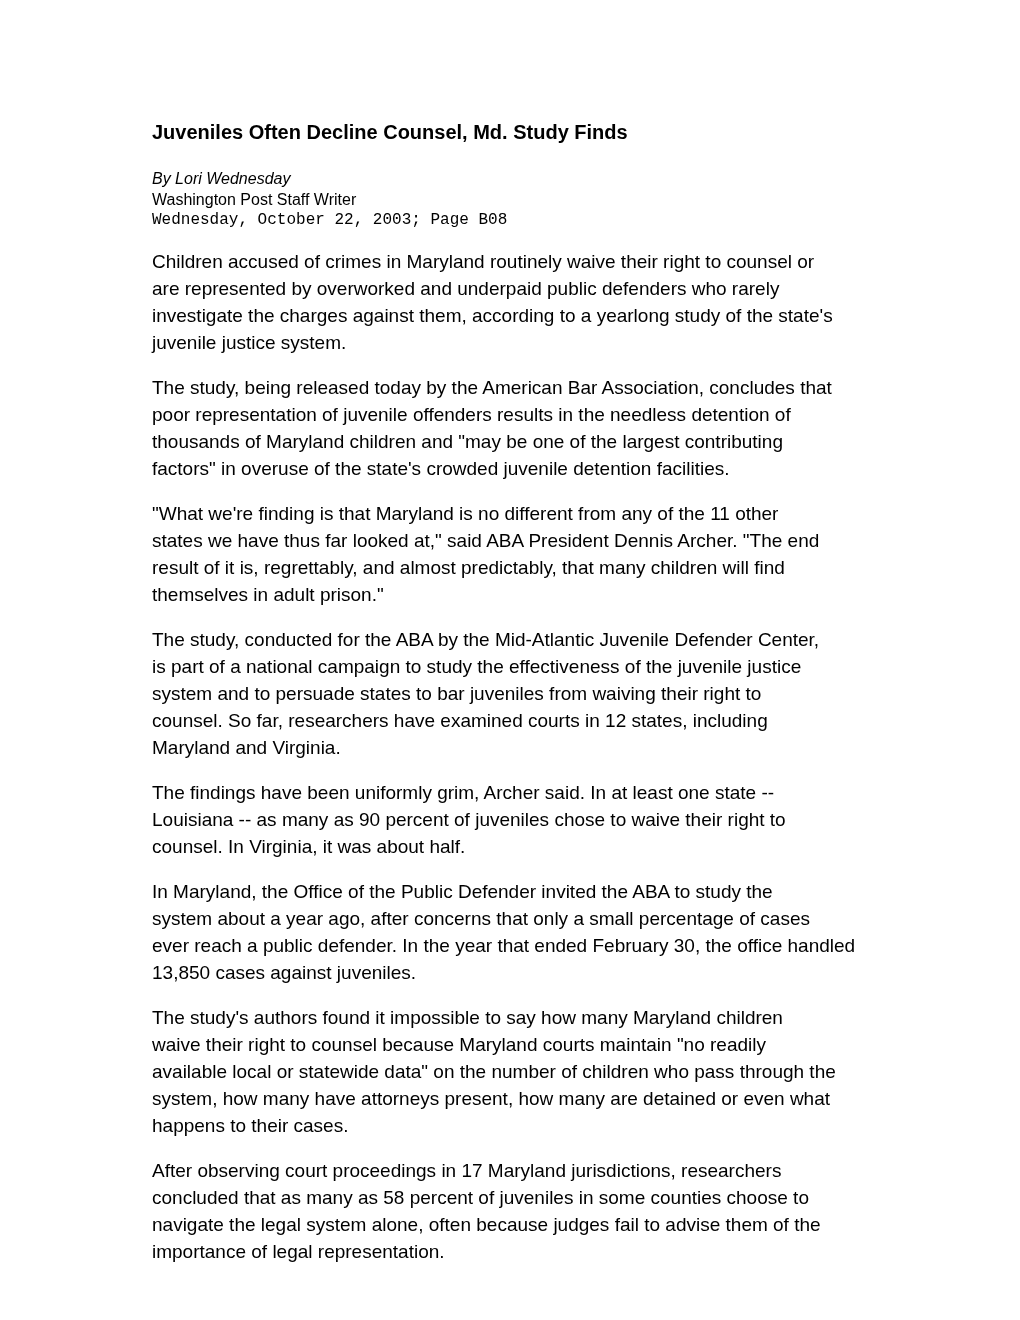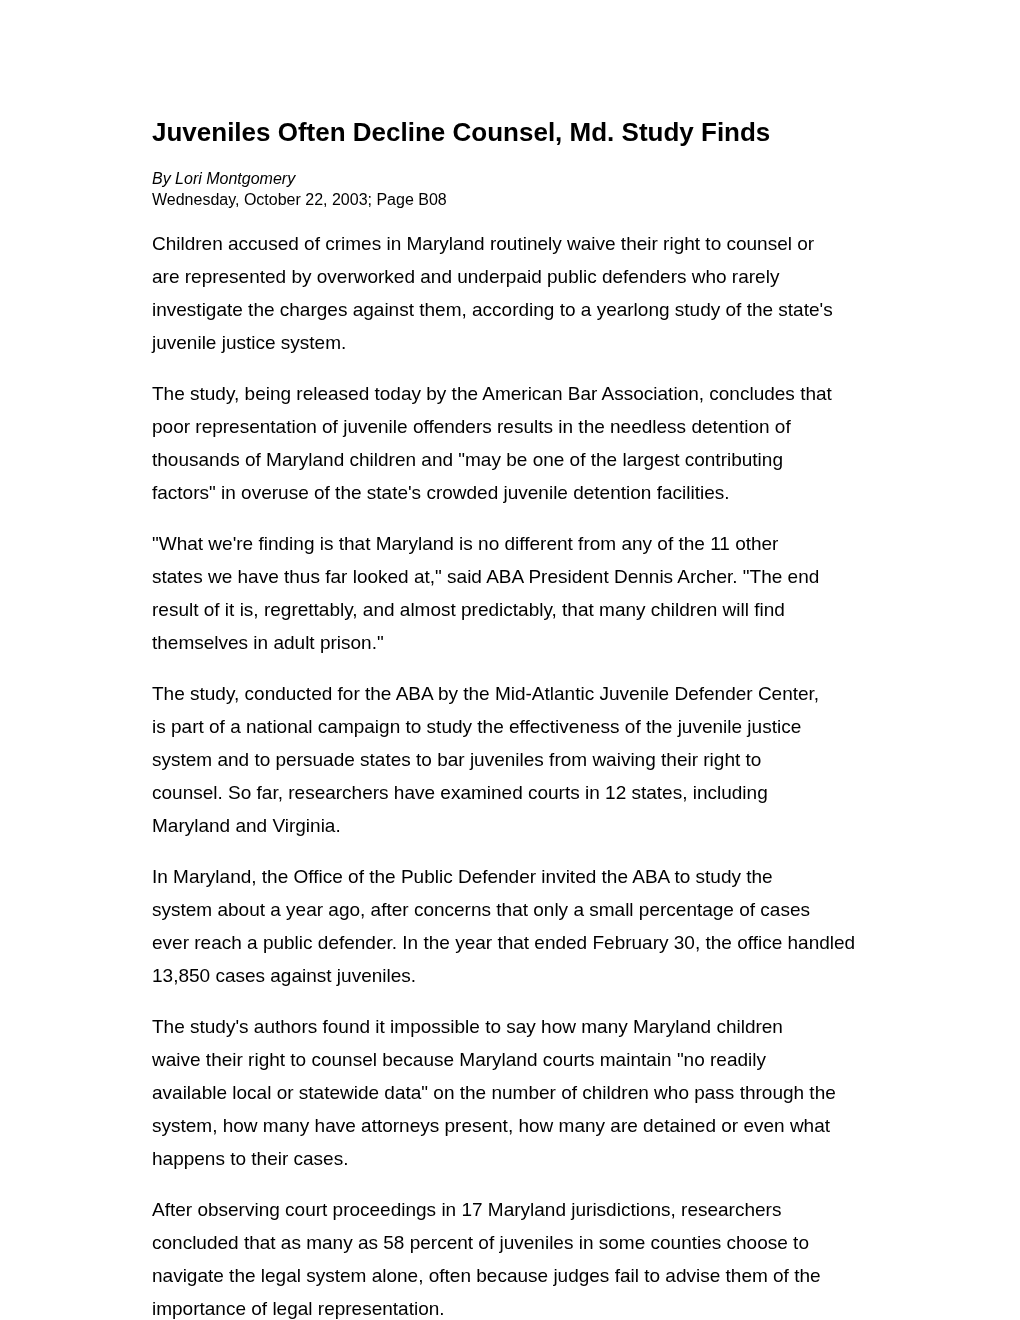--- a/index.html
+++ b/index.html
@@ -18,54 +18,56 @@
   }
   .content {
     position: absolute;
     left: 152px;
     top: 0;
     width: 820px;
     padding-top: 118px;
     box-sizing: border-box;
   }
   .article-title {
-    font-size: 26px;
+    font-size: 20px;
     line-height: 28px;
     font-weight: bold;
     margin: 0 0 22px 0;
     white-space: nowrap;
   }
   .byline-line {
     font-size: 16px;
     line-height: 21px;
     margin: 0;
   }
   .byline-author {
     font-style: italic;
   }
   .byline-dateline {
     margin-bottom: 17px;
+    font-family: Liberation Mono, monospace;
   }
   .body-para {
     font-size: 19px;
-    line-height: 33px;
+    line-height: 27px;
     margin: 0 0 18px 0;
     white-space: pre-line; 
   }
 </style>
 </head>
 <body>
 
 <div class="page">
   <div class="content">
 
     <h1 class="article-title">Juveniles Often Decline Counsel, Md. Study Finds</h1>
 
-    <p class="byline-line byline-author">By Lori Montgomery</p>
+    <p class="byline-line byline-author">By Lori Wednesday</p>
 
+    <p class="byline-line byline-affiliation">Washington Post Staff Writer</p>
 
     <p class="byline-line byline-dateline">Wednesday, October 22, 2003; Page B08</p>
 
     <p class="body-para">Children accused of crimes in Maryland routinely waive their right to counsel or
 are represented by overworked and underpaid public defenders who rarely
 investigate the charges against them, according to a yearlong study of the state's
 juvenile justice system.</p>
 
     <p class="body-para">The study, being released today by the American Bar Association, concludes that
 poor representation of juvenile offenders results in the needless detention of
@@ -76,20 +78,23 @@
 states we have thus far looked at," said ABA President Dennis Archer. "The end
 result of it is, regrettably, and almost predictably, that many children will find
 themselves in adult prison."</p>
 
     <p class="body-para">The study, conducted for the ABA by the Mid-Atlantic Juvenile Defender Center,
 is part of a national campaign to study the effectiveness of the juvenile justice
 system and to persuade states to bar juveniles from waiving their right to
 counsel. So far, researchers have examined courts in 12 states, including
 Maryland and Virginia.</p>
 
+    <p class="body-para">The findings have been uniformly grim, Archer said. In at least one state --
+Louisiana -- as many as 90 percent of juveniles chose to waive their right to
+counsel. In Virginia, it was about half.</p>
 
     <p class="body-para">In Maryland, the Office of the Public Defender invited the ABA to study the
 system about a year ago, after concerns that only a small percentage of cases
 ever reach a public defender. In the year that ended February 30, the office handled
 13,850 cases against juveniles.</p>
 
     <p class="body-para">The study's authors found it impossible to say how many Maryland children
 waive their right to counsel because Maryland courts maintain "no readily
 available local or statewide data" on the number of children who pass through the
 system, how many have attorneys present, how many are detained or even what

